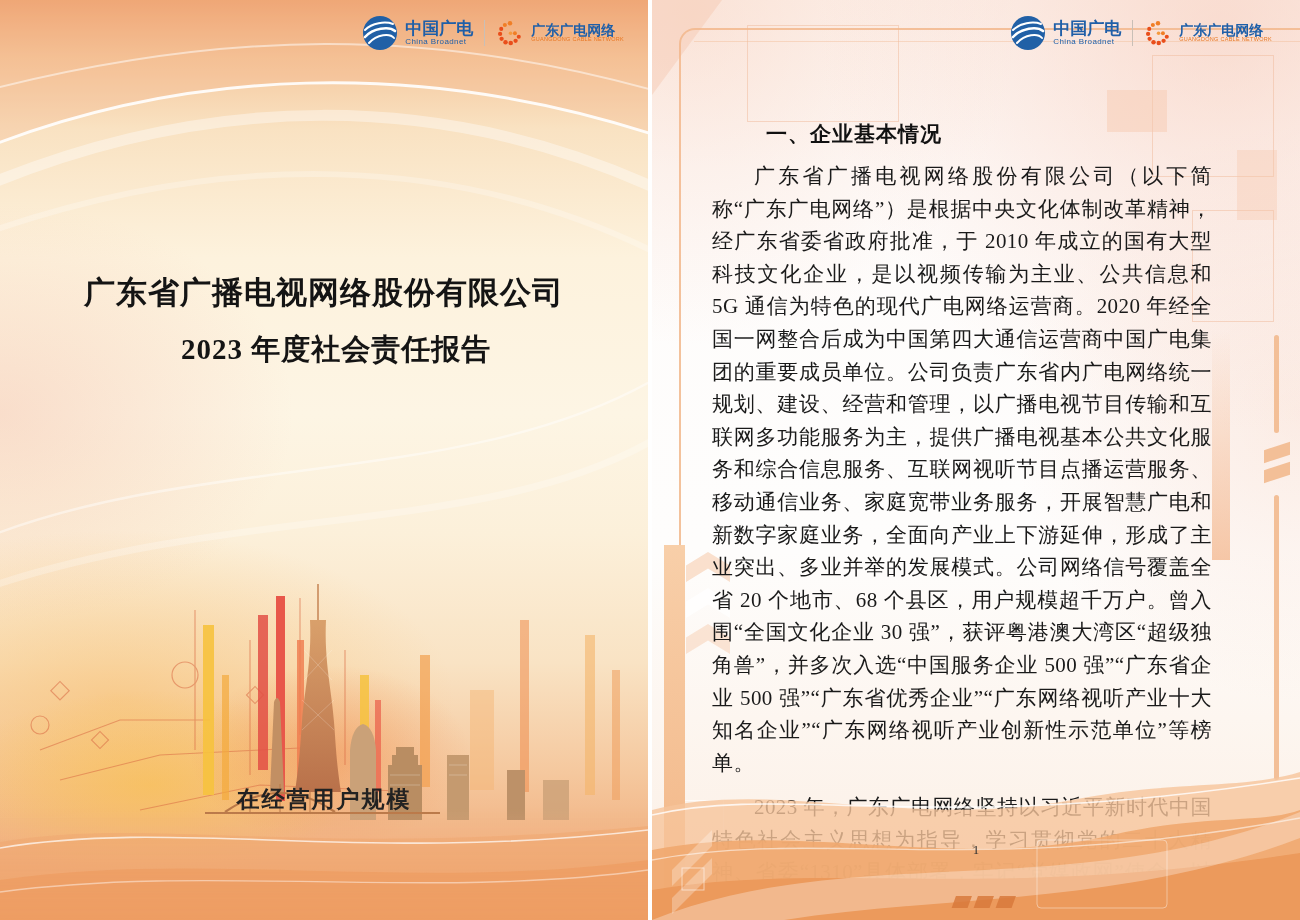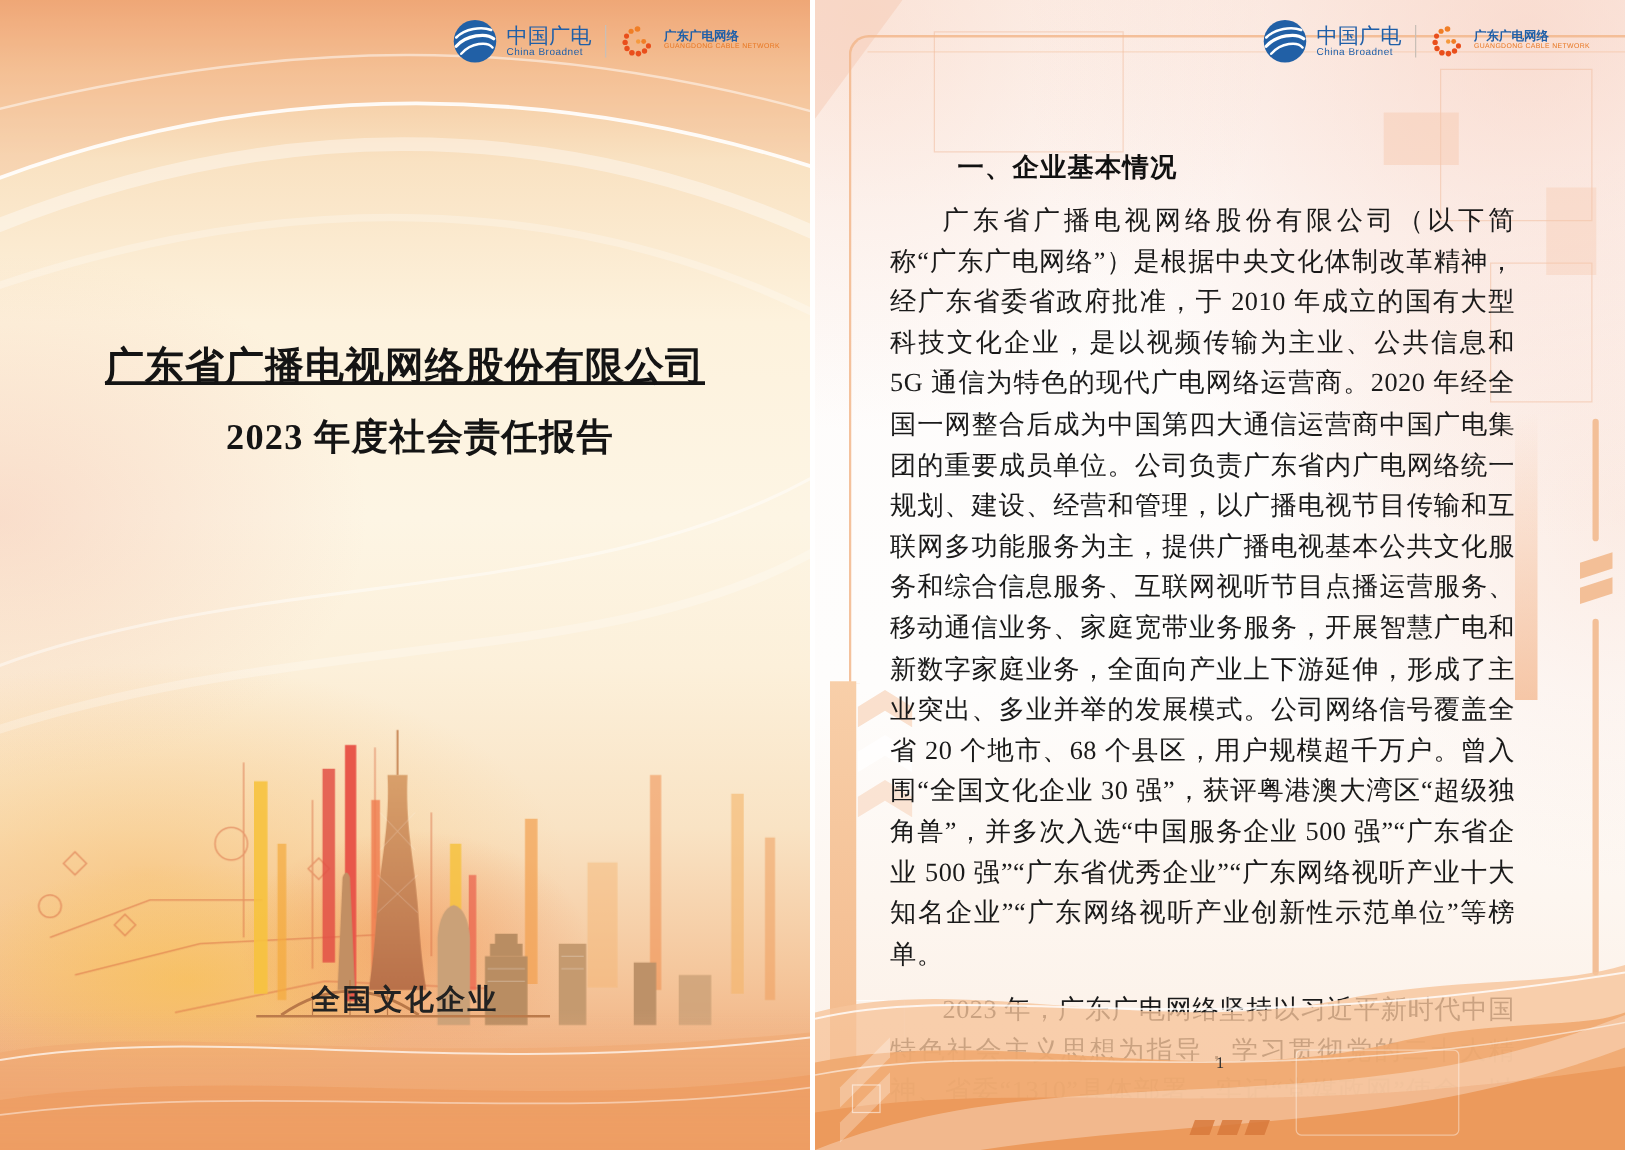--- a/index.html
+++ b/index.html
@@ -12,36 +12,36 @@
       radial-gradient(ellipse 520px 260px at 18% 76%, rgba(248,186,96,.50), transparent 65%),
       radial-gradient(ellipse 420px 300px at 0% 45%, rgba(242,178,156,.35), transparent 70%),
       linear-gradient(180deg,#efa877 0%,#f5c79c 6%,#f9e2c2 14%,#fdf2dd 28%,#fdf5e4 45%,
                       #fcf0da 58%,#f9e3c4 72%,#f5c89e 84%,#f0ad7c 94%,#eea273 100%);}
   .cover-curves{position:absolute;left:0;top:0;}
   .cover-midcurve{position:absolute;left:0;top:330px;}
   .skyline{position:absolute;left:0;bottom:0;}
 
   .cover-title{position:absolute;left:0;width:100%;text-align:center;color:#141414;
     font-weight:700;letter-spacing:1px;}
-  .cover-title.l1{top:272px;font-size:31px;text-decoration:underline;}
+  .cover-title.l1{top:272px;font-size:31px;}
   .cover-title.l2{top:330px;font-size:29px;margin-left:12px;}
   .cover-date{position:absolute;left:0;top:784px;width:100%;text-align:center;
     font-size:23px;font-weight:700;color:#222;letter-spacing:2px;}
 
   
   .logo{position:absolute;display:flex;align-items:center;gap:7px;height:40px;}
   .logo-left{top:13px;right:24px;}
   .logo-right{top:13px;right:28px;}
   .logo-col{display:flex;flex-direction:column;justify-content:center;line-height:1.05;}
-  .logo-zh{font-family:"Liberation Sans","DejaVu Sans",sans-serif;font-weight:400;
+  .logo-zh{font-family:"Liberation Sans","DejaVu Sans",sans-serif;font-weight:700;
     font-size:17px;color:#1f5fa8;white-space:nowrap;}
   .logo-en{font-family:"Liberation Sans","DejaVu Sans",sans-serif;font-size:8px;
     color:#1f5fa8;white-space:nowrap;letter-spacing:.4px;}
   .logo-zh2{font-family:"Liberation Sans","DejaVu Sans",sans-serif;font-weight:700;
-    font-size:10px;color:#1f5fa8;white-space:nowrap;}
+    font-size:14px;color:#1f5fa8;white-space:nowrap;}
   .logo-en2{font-family:"Liberation Sans","DejaVu Sans",sans-serif;font-size:5.5px;
     color:#e87722;white-space:nowrap;letter-spacing:.3px;}
   .logo-divider{width:1px;height:26px;background:#c9bfb6;margin:0 4px;}
 
   
   .page-right{position:absolute;left:652px;top:0;width:648px;height:920px;overflow:hidden;
     background:
       radial-gradient(circle at 88% 3%, rgba(246,200,182,.55), transparent 38%),
       radial-gradient(circle at 6% 2%, rgba(247,206,186,.45), transparent 30%),
       radial-gradient(circle at 100% 45%, rgba(246,204,184,.35), transparent 35%),
@@ -219,21 +219,21 @@
         <line x1="310" y1="212" x2="310" y2="232" stroke-width="1"></line>
       </g>
 
       <rect x="0" y="228" width="648" height="112" fill="url(#mistG)"></rect>
       <path d="M0,262 C150,236 300,278 648,246 L648,340 L0,340 Z" fill="#efa871" opacity=".55"></path>
       <path d="M0,300 C200,270 420,312 648,280 L648,340 L0,340 Z" fill="#ec9a5e" opacity=".6"></path>
       <path d="M0,268 C180,238 360,284 648,250" stroke="rgba(255,255,255,.7)" stroke-width="1.6" fill="none"></path>
       <path d="M0,312 C210,284 430,320 648,290" stroke="rgba(255,255,255,.45)" stroke-width="1.4" fill="none"></path>
     </svg>
 
-    <div class="cover-date">全国文化企业</div>
+    <div class="cover-date">在经营用户规模</div>
   </div>
 
   <div class="page-right">
 
     <div class="deco corner-tri"></div>
     <div class="deco sq-outline" style="left:95px;top:25px;width:150px;height:95px;"></div>
     <div class="deco sq-outline" style="left:500px;top:55px;width:120px;height:120px;"></div>
     <div class="deco sq-outline" style="left:540px;top:210px;width:80px;height:110px;"></div>
     <div class="deco" style="left:455px;top:90px;width:60px;height:42px;background:rgba(246,200,172,.45);"></div>
     <div class="deco" style="left:585px;top:150px;width:40px;height:70px;background:rgba(246,198,168,.35);"></div>

